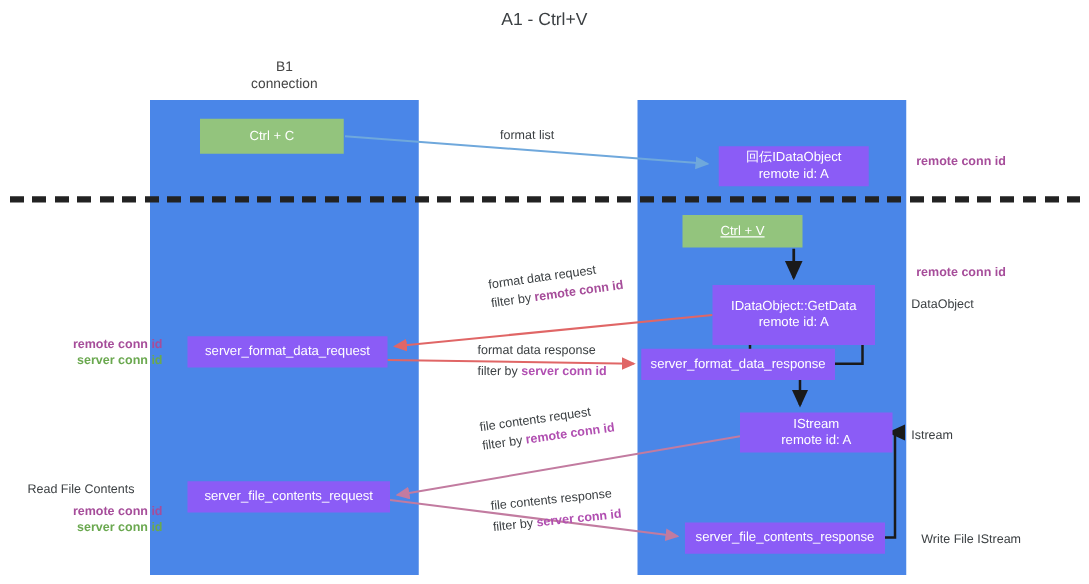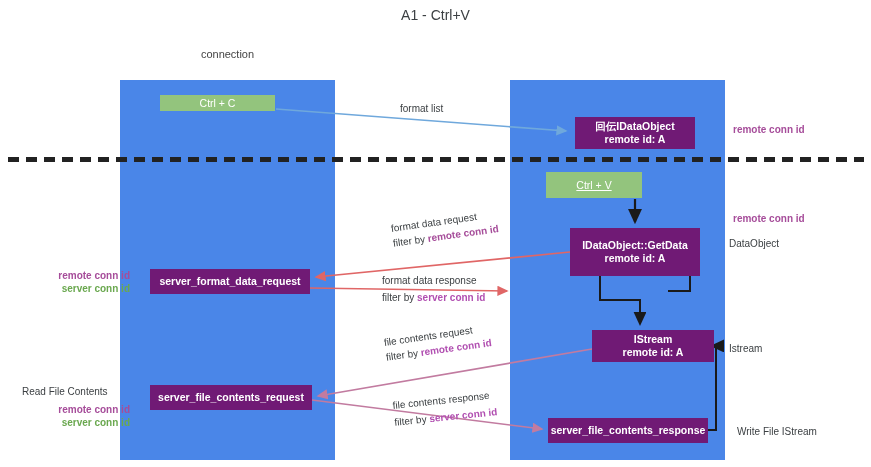--- a/index.html
+++ b/index.html
@@ -35,23 +35,23 @@
   #title span{display:block;}
 
   
   .node{
     position:absolute;box-sizing:border-box;
     color:#ffffff;font-size:10.5px;line-height:13px;
     display:flex;flex-direction:column;align-items:center;justify-content:center;
     text-align:center;
   }
   .green{background:#93c47d;}
-  .orange{background:#701a75;font-weight:bold;}
-
-  #n-ctrlc{left:160px;top:95px;width:115px;height:16px;}
+  .orange{background:#8b5cf6;}
+
+  #n-ctrlc{left:160px;top:95px;width:115px;height:28px;}
   #n-idataobject{left:575px;top:117px;width:120px;height:32px;}
   #n-ctrlv{left:546px;top:172px;width:96px;height:26px;text-decoration:underline;}
   #n-getdata{left:570px;top:228px;width:130px;height:48px;}
   #n-sfdreq{left:150px;top:269px;width:160px;height:25px;}
   #n-sfdresp{left:513px;top:279px;width:155px;height:25px;}
   #n-istream{left:592px;top:330px;width:122px;height:32px;}
   #n-sfcreq{left:150px;top:385px;width:162px;height:25px;}
   #n-sfcresp{left:548px;top:418px;width:160px;height:25px;}
 
   
@@ -103,20 +103,21 @@
 </head>
 <body>
 
 <div id="stage">
 
   <div id="title">
     <span>A1 - Ctrl+V</span>
   </div>
 
   <div id="head-b1" class="lane-head">
+    <span class="l1">B1</span>
     <span class="l2">connection</span>
   </div>
   <div id="head-a1" class="lane-head">
     <span class="l1">A1</span>
     <span class="l2">remote</span>
   </div>
 
   <div id="lane-b1" class="lane"></div>
   <div id="lane-a1" class="lane"></div>
 
@@ -170,20 +171,23 @@
 
   <div id="n-getdata" class="node orange">
     <span>IDataObject::GetData</span>
     <span>remote id: A</span>
   </div>
 
   <div id="n-sfdreq" class="node orange">
     <span>server_format_data_request</span>
   </div>
 
+  <div id="n-sfdresp" class="node orange">
+    <span>server_format_data_response</span>
+  </div>
 
   <div id="n-istream" class="node orange">
     <span>IStream</span>
     <span>remote id: A</span>
   </div>
 
   <div id="n-sfcreq" class="node orange">
     <span>server_file_contents_request</span>
   </div>
 

